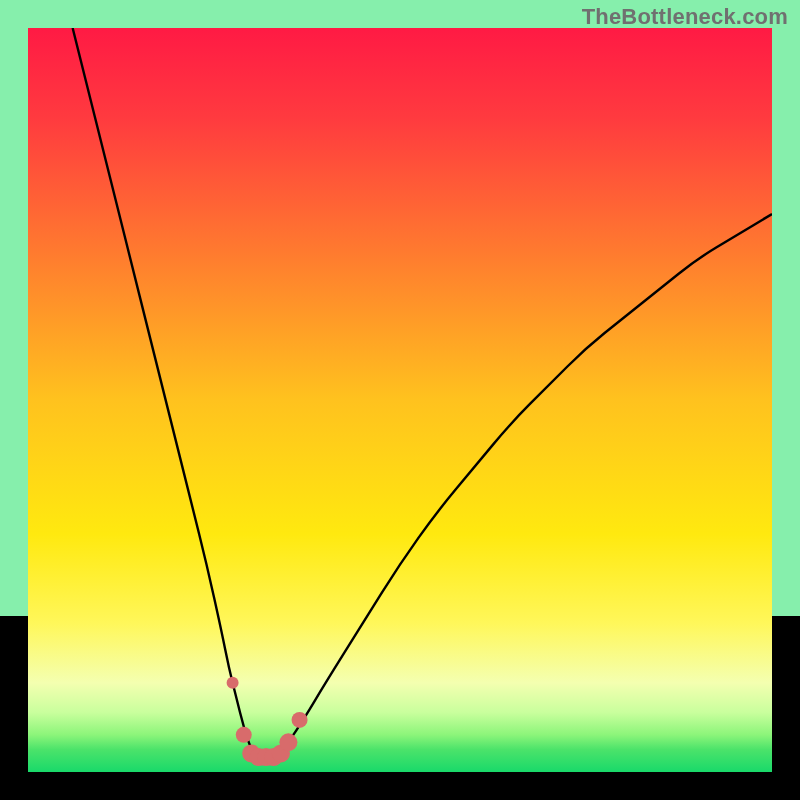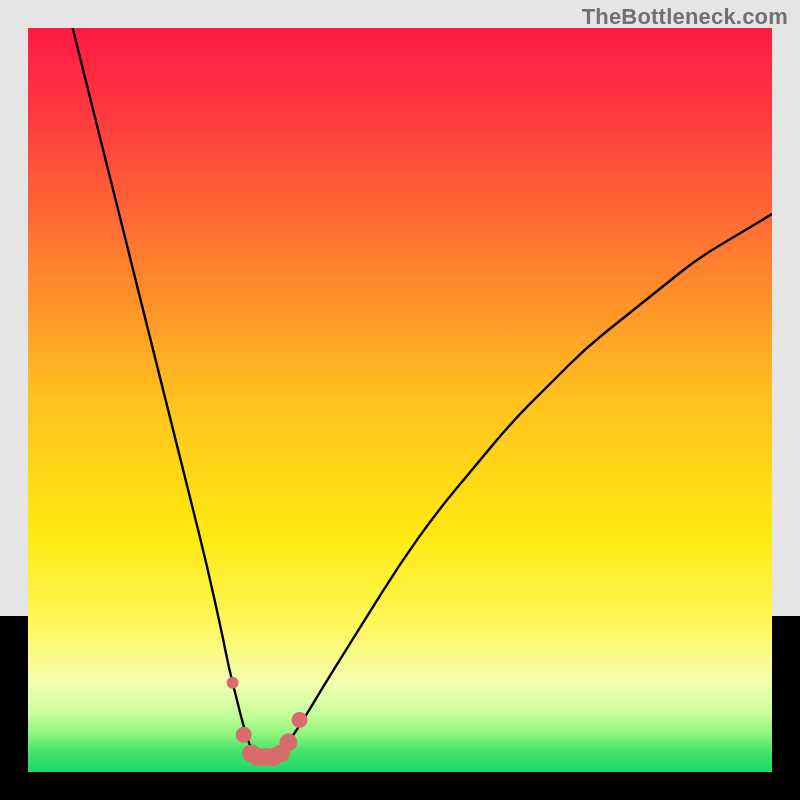--- a/index.html
+++ b/index.html
@@ -10,21 +10,21 @@
     background: #000;
     overflow: hidden;
     font-family: Arial, Helvetica, sans-serif;
   }
   .frame {
     position: absolute;
     top: 0;
     left: 0;
     width: 800px;
     height: 616px;
-    background: #e5e5e5;
+    background: #86efac;
   }
   .plot {
     position: absolute;
     top: 28px;
     left: 28px;
     width: 744px;
     height: 744px;
     overflow: hidden;
   }
   .gradient {

